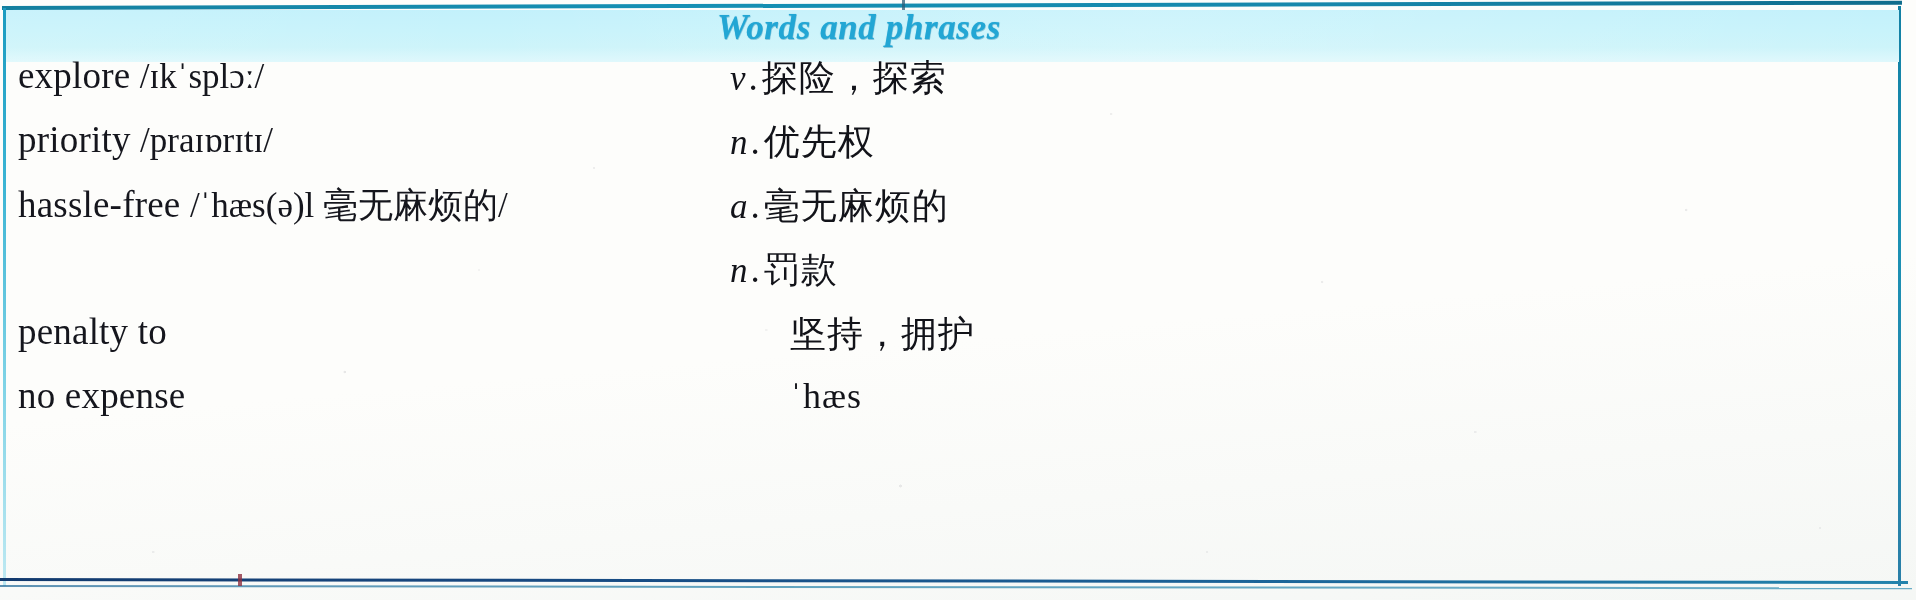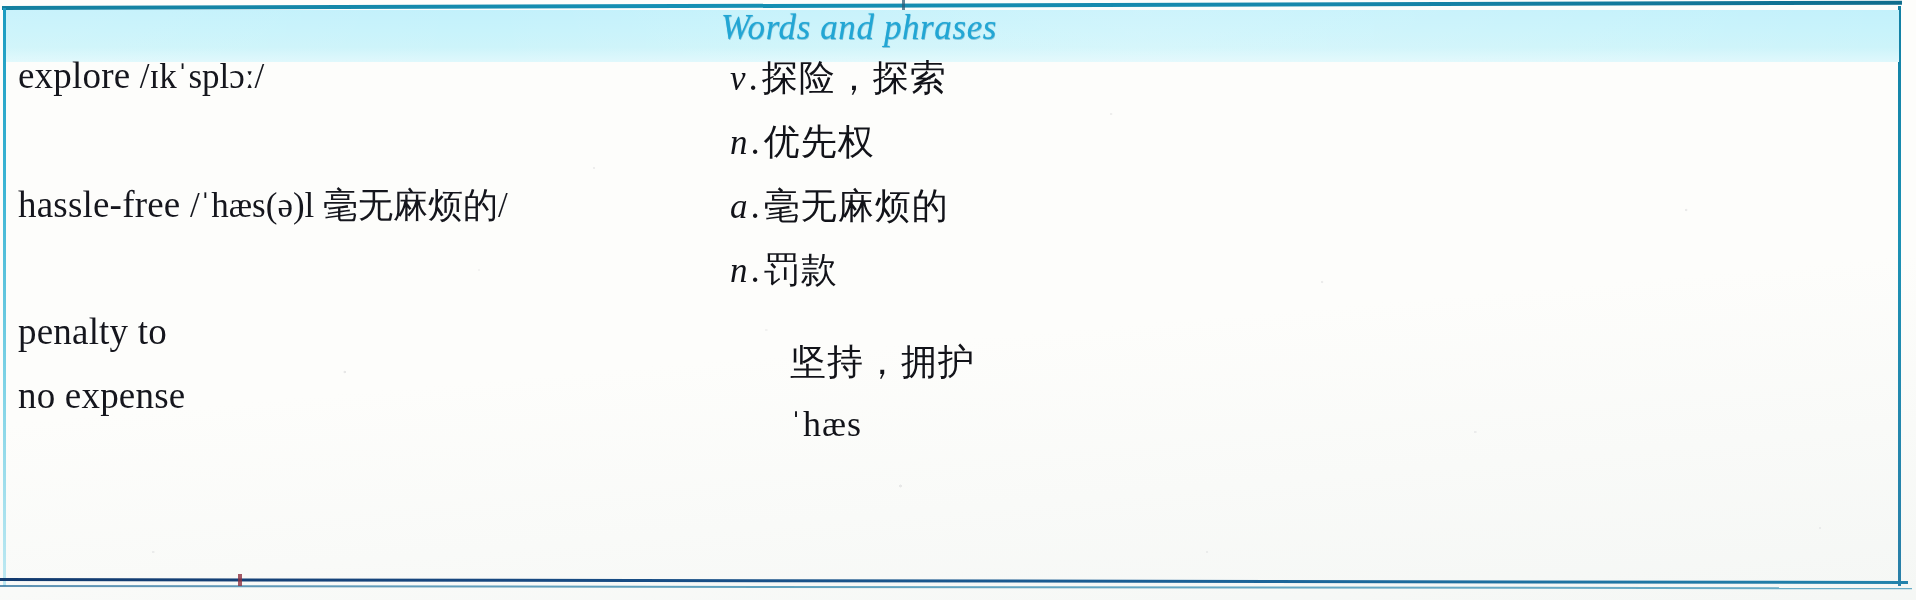--- a/index.html
+++ b/index.html
@@ -129,21 +129,21 @@
   }
   .header-title {
     position: absolute;
     left: 0;
     top: 8px;
     width: 1893px;
     text-align: center;
     padding-right: 175px;
     box-sizing: border-box;
     font-size: 35px;
-    font-weight: normal;
+    font-weight: bold;
     font-style: italic;
     color: #22a6d4;
     letter-spacing: .6px;
     text-shadow: 0 0 1px rgba(34,166,212,.55), 0.5px 0.5px 0 rgba(20,120,160,.35);
     z-index: 3;
   }
 
   
   .rows {
     position: absolute;
@@ -181,21 +181,21 @@
     font-style: italic;
     font-size: 35px;
     padding-right: 3px;
   }
   .pos-dot { padding-right: 4px; }
   .cn {
     font-size: 36px;
     letter-spacing: 1px;
   }
   
-  .gloss.no-pos { left: 790px; margin-top: 28px; }
+  .gloss.no-pos { left: 790px; }
 
   
   .term, .gloss, .header-title {
     -webkit-font-smoothing: antialiased;
   }
 </style>
 </head>
 <body>
 
 <div id="page">
@@ -216,20 +216,24 @@
       <div class="term">
         <span>explore</span>
         <span class="ipa">/ɪkˈsplɔː/</span>
       </div>
       <div class="gloss">
         <span class="pos">v</span><span class="pos-dot">.</span><span class="cn">探险，探索</span>
       </div>
     </div>
 
     <div class="row">
+      <div class="term">
+        <span>priority</span>
+        <span class="ipa">/praɪɒrɪtɪ/</span>
+      </div>
       <div class="gloss">
         <span class="pos">n</span><span class="pos-dot">.</span><span class="cn">优先权</span>
       </div>
     </div>
 
     <div class="row">
       <div class="term">
         <span>hassle-free</span>
         <span class="ipa">/ˈhæs(ə)l 毫无麻烦的/</span>
       </div>

